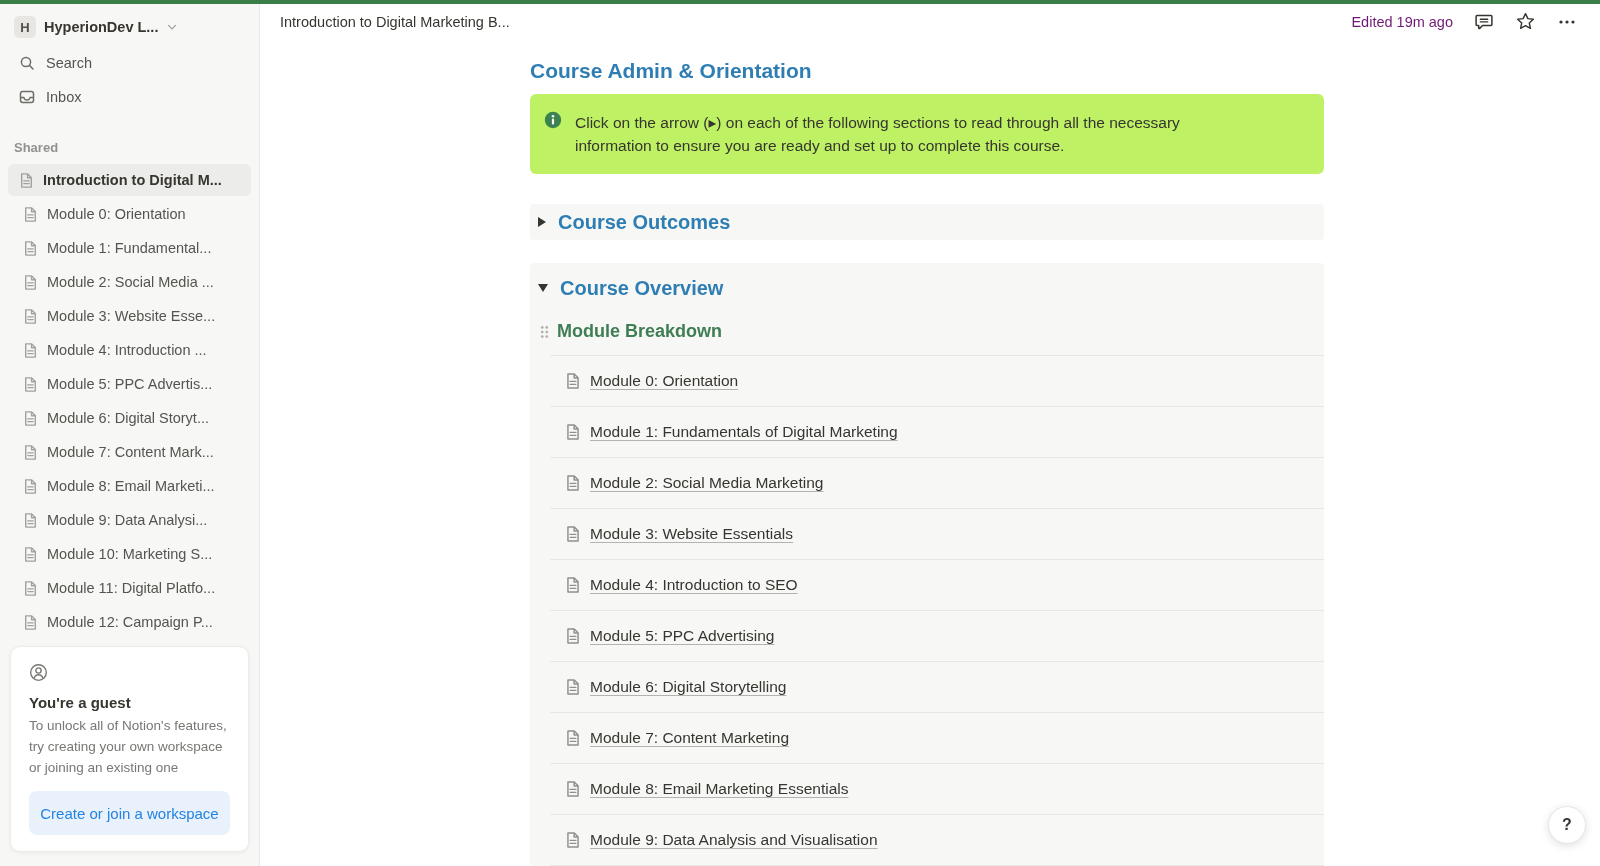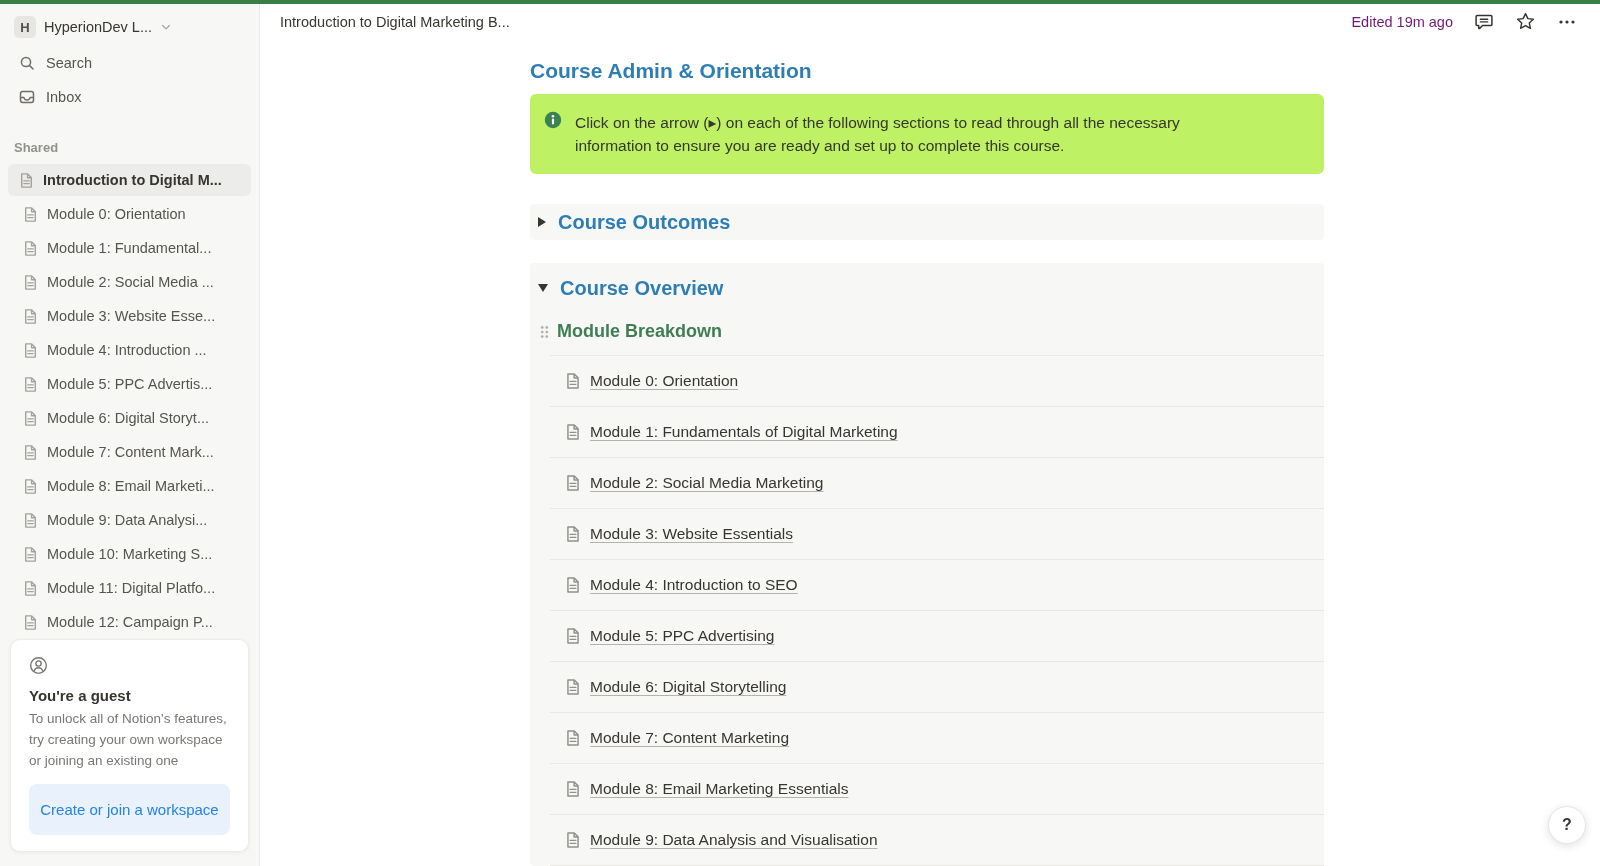--- a/index.html
+++ b/index.html
@@ -8,39 +8,39 @@
   .frame { position:relative; width:1600px; height:866px; overflow:hidden; background:#fff; }
   .accent-bar { height:4px; width:100%; background:#3a7d46; }
   .app { display:flex; height:862px; }
 
   
   .sidebar { width:260px; min-width:260px; background:#f7f7f5; border-right:1px solid #e9e9e7;
              display:flex; flex-direction:column; overflow:hidden; }
   .ws-row { display:flex; align-items:center; gap:8px; padding:12px 12px 8px 14px; cursor:pointer; }
   .ws-logo { width:22px; height:22px; border-radius:5px; background:#e7e6e3; color:#50504d;
              font-size:13px; font-weight:700; display:flex; align-items:center; justify-content:center; }
-  .ws-name { font-size:14.5px; font-weight:400; color:#37352f; white-space:nowrap; }
+  .ws-name { font-size:14.5px; font-weight:700; color:#37352f; white-space:nowrap; }
   .ws-chevron { color:#a5a29c; display:flex; }
   .nav-row { display:flex; align-items:center; gap:10px; height:30px; padding:0 14px; margin:2px 4px;
              border-radius:6px; font-size:14.5px; font-weight:500; color:#55544f; cursor:pointer; }
   .section-label { font-size:13px; font-weight:600; color:#91918e; padding:26px 14px 8px 14px; }
   .side-items { display:flex; flex-direction:column; }
   .side-item { display:flex; align-items:center; gap:8px; height:32px; margin:1px 8px; padding:0 10px;
                border-radius:6px; font-size:14.5px; font-weight:500; color:#55544f; cursor:pointer;
                white-space:nowrap; overflow:hidden; }
   .side-item.selected { background:#ececea; color:#37352f; font-weight:600; }
   .side-item.indent { padding-left:14px; }
   .side-item .lbl { overflow:hidden; text-overflow:clip; white-space:nowrap; }
   .icon { display:inline-flex; flex:none; }
 
   .guest-card { margin:auto 10px 14px 10px; background:#fff; border:1px solid #ececea; border-radius:10px;
                 box-shadow:0 1px 4px rgba(0,0,0,.06); padding:16px 18px 16px 18px; }
   .guest-title { font-size:15px; font-weight:700; color:#37352f; margin-top:8px; }
   .guest-body { font-size:13.5px; color:#787774; line-height:1.55; margin-top:5px; }
-  .guest-btn { margin-top:12px; width:100%; height:51px; border:none; border-radius:8px; background:#e9f1fc;
+  .guest-btn { margin-top:12px; width:100%; height:44px; border:none; border-radius:8px; background:#e9f1fc;
                color:#2383e2; font-size:15px; font-weight:500; font-family:inherit; cursor:pointer; }
 
   
   .main { flex:1; display:flex; flex-direction:column; background:#fff; overflow:hidden; }
   .topbar { height:48px; display:flex; align-items:center; padding:0 23px 0 20px; }
   .topbar-title { font-size:14.5px; color:#37352f; white-space:nowrap; cursor:pointer; }
   .topbar-right { margin-left:auto; display:flex; align-items:center; gap:21px; }
   .edited { font-size:14.5px; color:#701a75; }
   .tb-icon { display:flex; cursor:pointer; }
 

